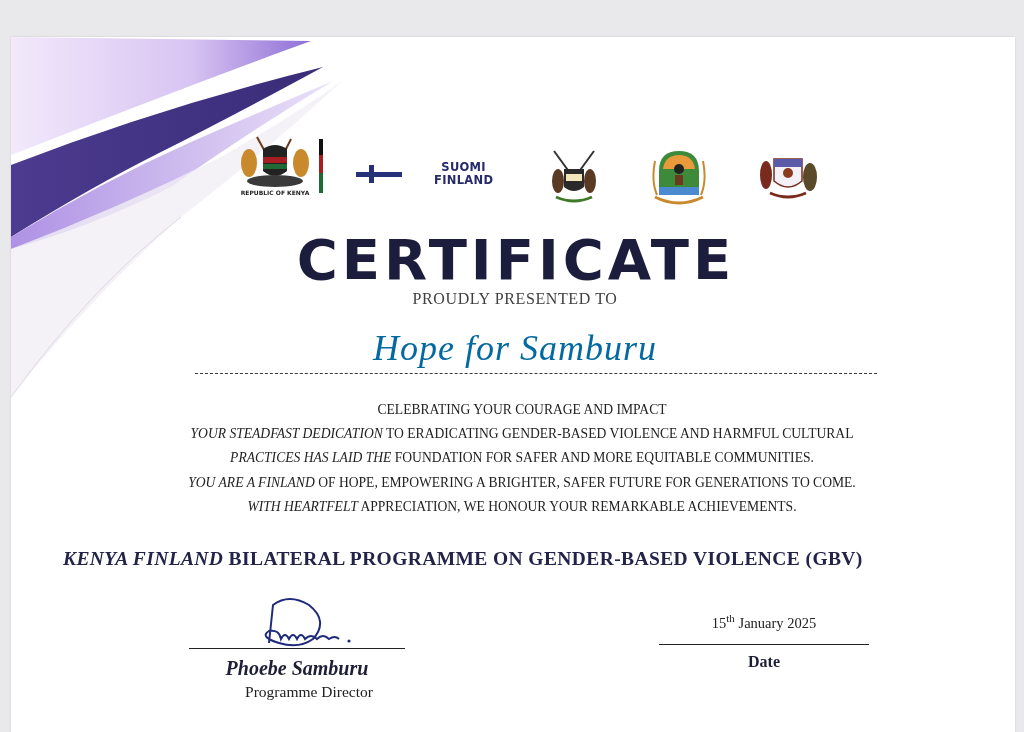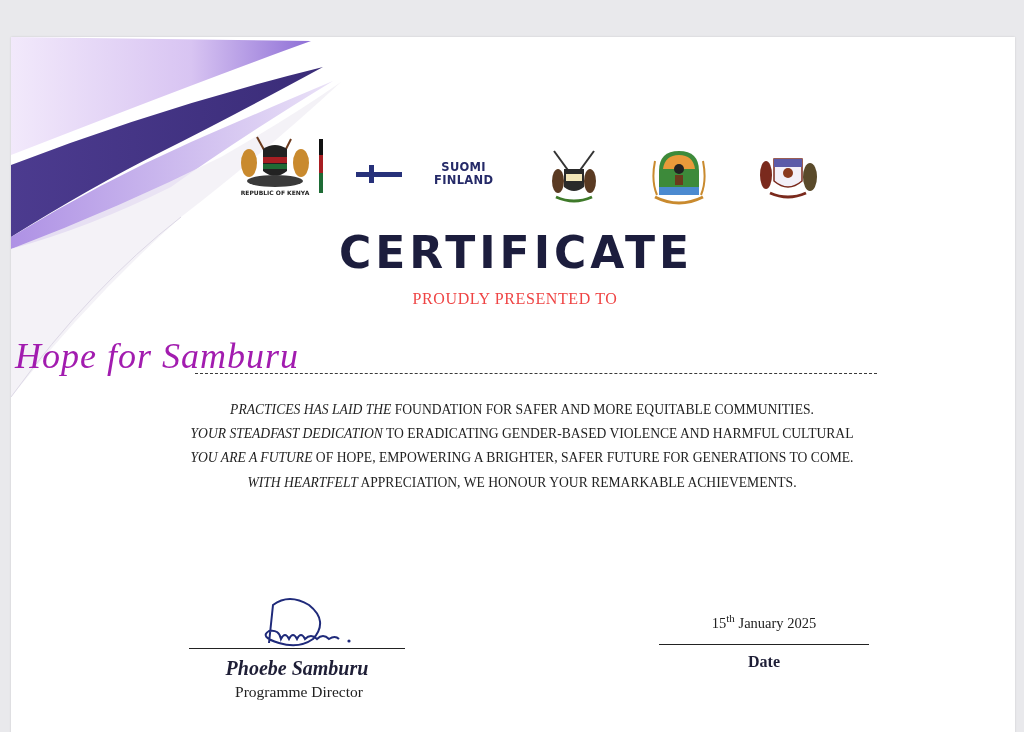--- a/index.html
+++ b/index.html
@@ -33,32 +33,32 @@
       letter-spacing: 0.3px;
     }
     .logo-county1 { left: 535px; top: 110px; width: 56px; height: 60px; }
     .logo-county2 { left: 640px; top: 110px; width: 56px; height: 62px; }
     .logo-county3 { left: 745px; top: 116px; width: 64px; height: 48px; }
 
     .title {
       position: absolute; left: 0; width: 100%; top: 190px;
       text-align: center;
       font-family: "DejaVu Sans", sans-serif; font-weight: bold;
-      font-size: 44px; letter-spacing: 4px; color: #1c1d3d;
+      font-size: 56px; letter-spacing: 4px; color: #1c1d3d;
       padding-left: 6px;
     }
     .subtitle {
       position: absolute; left: 0; width: 100%; top: 253px;
-      text-align: center; font-size: 16px; letter-spacing: 0.6px; color: #ef4444;
+      text-align: center; font-size: 16px; letter-spacing: 0.6px; color: #404040;
       padding-left: 4px;
     }
     .recipient {
-      position: absolute; left: 0; width: 100%; top: 298px;
-      text-align: left; font-family: "Liberation Serif", serif;
-      font-style: italic; font-size: 36px; color: #a21caf; letter-spacing: 1px;
+      position: absolute; left: 0; width: 100%; top: 290px;
+      text-align: center; font-family: "Liberation Serif", serif;
+      font-style: italic; font-size: 36px; color: #0369a1; letter-spacing: 1px;
       padding-left: 4px;
     }
     .dash-line {
       position: absolute; left: 184px; width: 682px; top: 336px;
       border-top: 1.4px dashed #3a3a3a;
     }
     .body-lines {
       position: absolute; left: 0; width: 100%; top: 361px;
       text-align: center; font-size: 13.6px; line-height: 24.2px;
       color: #222; padding-left: 18px;
@@ -72,21 +72,21 @@
     .programme .it { font-style: italic; }
 
     .sig-block { position: absolute; left: 178px; top: 558px; width: 220px; }
     .signature { position: absolute; left: 40px; top: 0; width: 140px; height: 56px; }
     .sig-line { position: absolute; left: 0; top: 53px; width: 216px; border-top: 1.6px solid #222; }
     .signer-name {
       position: absolute; left: 0; width: 216px; top: 62px; text-align: center;
       font-size: 20px; font-weight: bold; font-style: italic; color: #1e1e36;
     }
     .signer-role {
-      position: absolute; left: 2px; width: 216px; top: 88px; text-align: center;
+      position: absolute; left: 12px; width: 216px; top: 88px; text-align: center;
       font-size: 15.5px; color: #222;
     }
     .date-block { position: absolute; left: 648px; top: 578px; width: 210px; }
     .date-value {
       position: absolute; left: 0; width: 210px; top: 0; text-align: center;
       font-size: 14.5px; color: #222;
     }
     .date-value sup { font-size: 11px; vertical-align: super; line-height: 0; }
     .date-line { position: absolute; left: 0; top: 29px; width: 210px; border-top: 1.6px solid #222; }
     .date-label {
@@ -190,26 +190,30 @@
       <path d="M14 40 Q32 48 50 40" stroke="#7a2a1d" stroke-width="3" fill="none"></path>
     </svg>
   </div>
 
   <div class="title">CERTIFICATE</div>
   <div class="subtitle">PROUDLY PRESENTED TO</div>
   <div class="recipient">Hope for Samburu</div>
   <div class="dash-line"></div>
 
   <div class="body-lines">
+    <div><span>CELEBRATING YOUR COURAGE AND IMPACT</span></div>
+    <div><span class="it">YOUR STEADFAST DEDICATION</span><span> TO ERADICATING GENDER-BASED VIOLENCE AND HARMFUL CULTURAL</span></div>
     <div><span class="it">PRACTICES HAS LAID THE</span><span> FOUNDATION FOR SAFER AND MORE EQUITABLE COMMUNITIES.</span></div>
-    <div><span class="it">YOUR STEADFAST DEDICATION</span><span> TO ERADICATING GENDER-BASED VIOLENCE AND HARMFUL CULTURAL</span></div>
-    <div><span class="it">YOU ARE A FUTURE</span><span> OF HOPE, EMPOWERING A BRIGHTER, SAFER FUTURE FOR GENERATIONS TO COME.</span></div>
+    <div><span class="it">YOU ARE A FINLAND</span><span> OF HOPE, EMPOWERING A BRIGHTER, SAFER FUTURE FOR GENERATIONS TO COME.</span></div>
     <div><span class="it">WITH HEARTFELT</span><span> APPRECIATION, WE HONOUR YOUR REMARKABLE ACHIEVEMENTS.</span></div>
   </div>
 
+  <div class="programme">
+    <span class="it">KENYA FINLAND</span><span> BILATERAL PROGRAMME ON GENDER-BASED VIOLENCE (GBV)</span>
+  </div>
 
   <div class="sig-block">
     <svg class="signature" viewBox="0 0 140 56">
       <path d="M40 48 L44 10 Q60 -2 80 10 Q100 26 84 44 Q70 54 50 48 Q30 42 40 36
                Q50 34 52 44 Q56 36 60 44 Q64 36 68 44 Q72 36 76 44 Q82 38 88 44 Q94 38 100 44 Q106 40 110 44" stroke="#1f2a7a" stroke-width="2" fill="none"></path>
       <circle cx="120" cy="46" r="1.6" fill="#1f2a7a"></circle>
     </svg>
     <div class="sig-line"></div>
     <div class="signer-name">Phoebe Samburu</div>
     <div class="signer-role">Programme Director</div>

